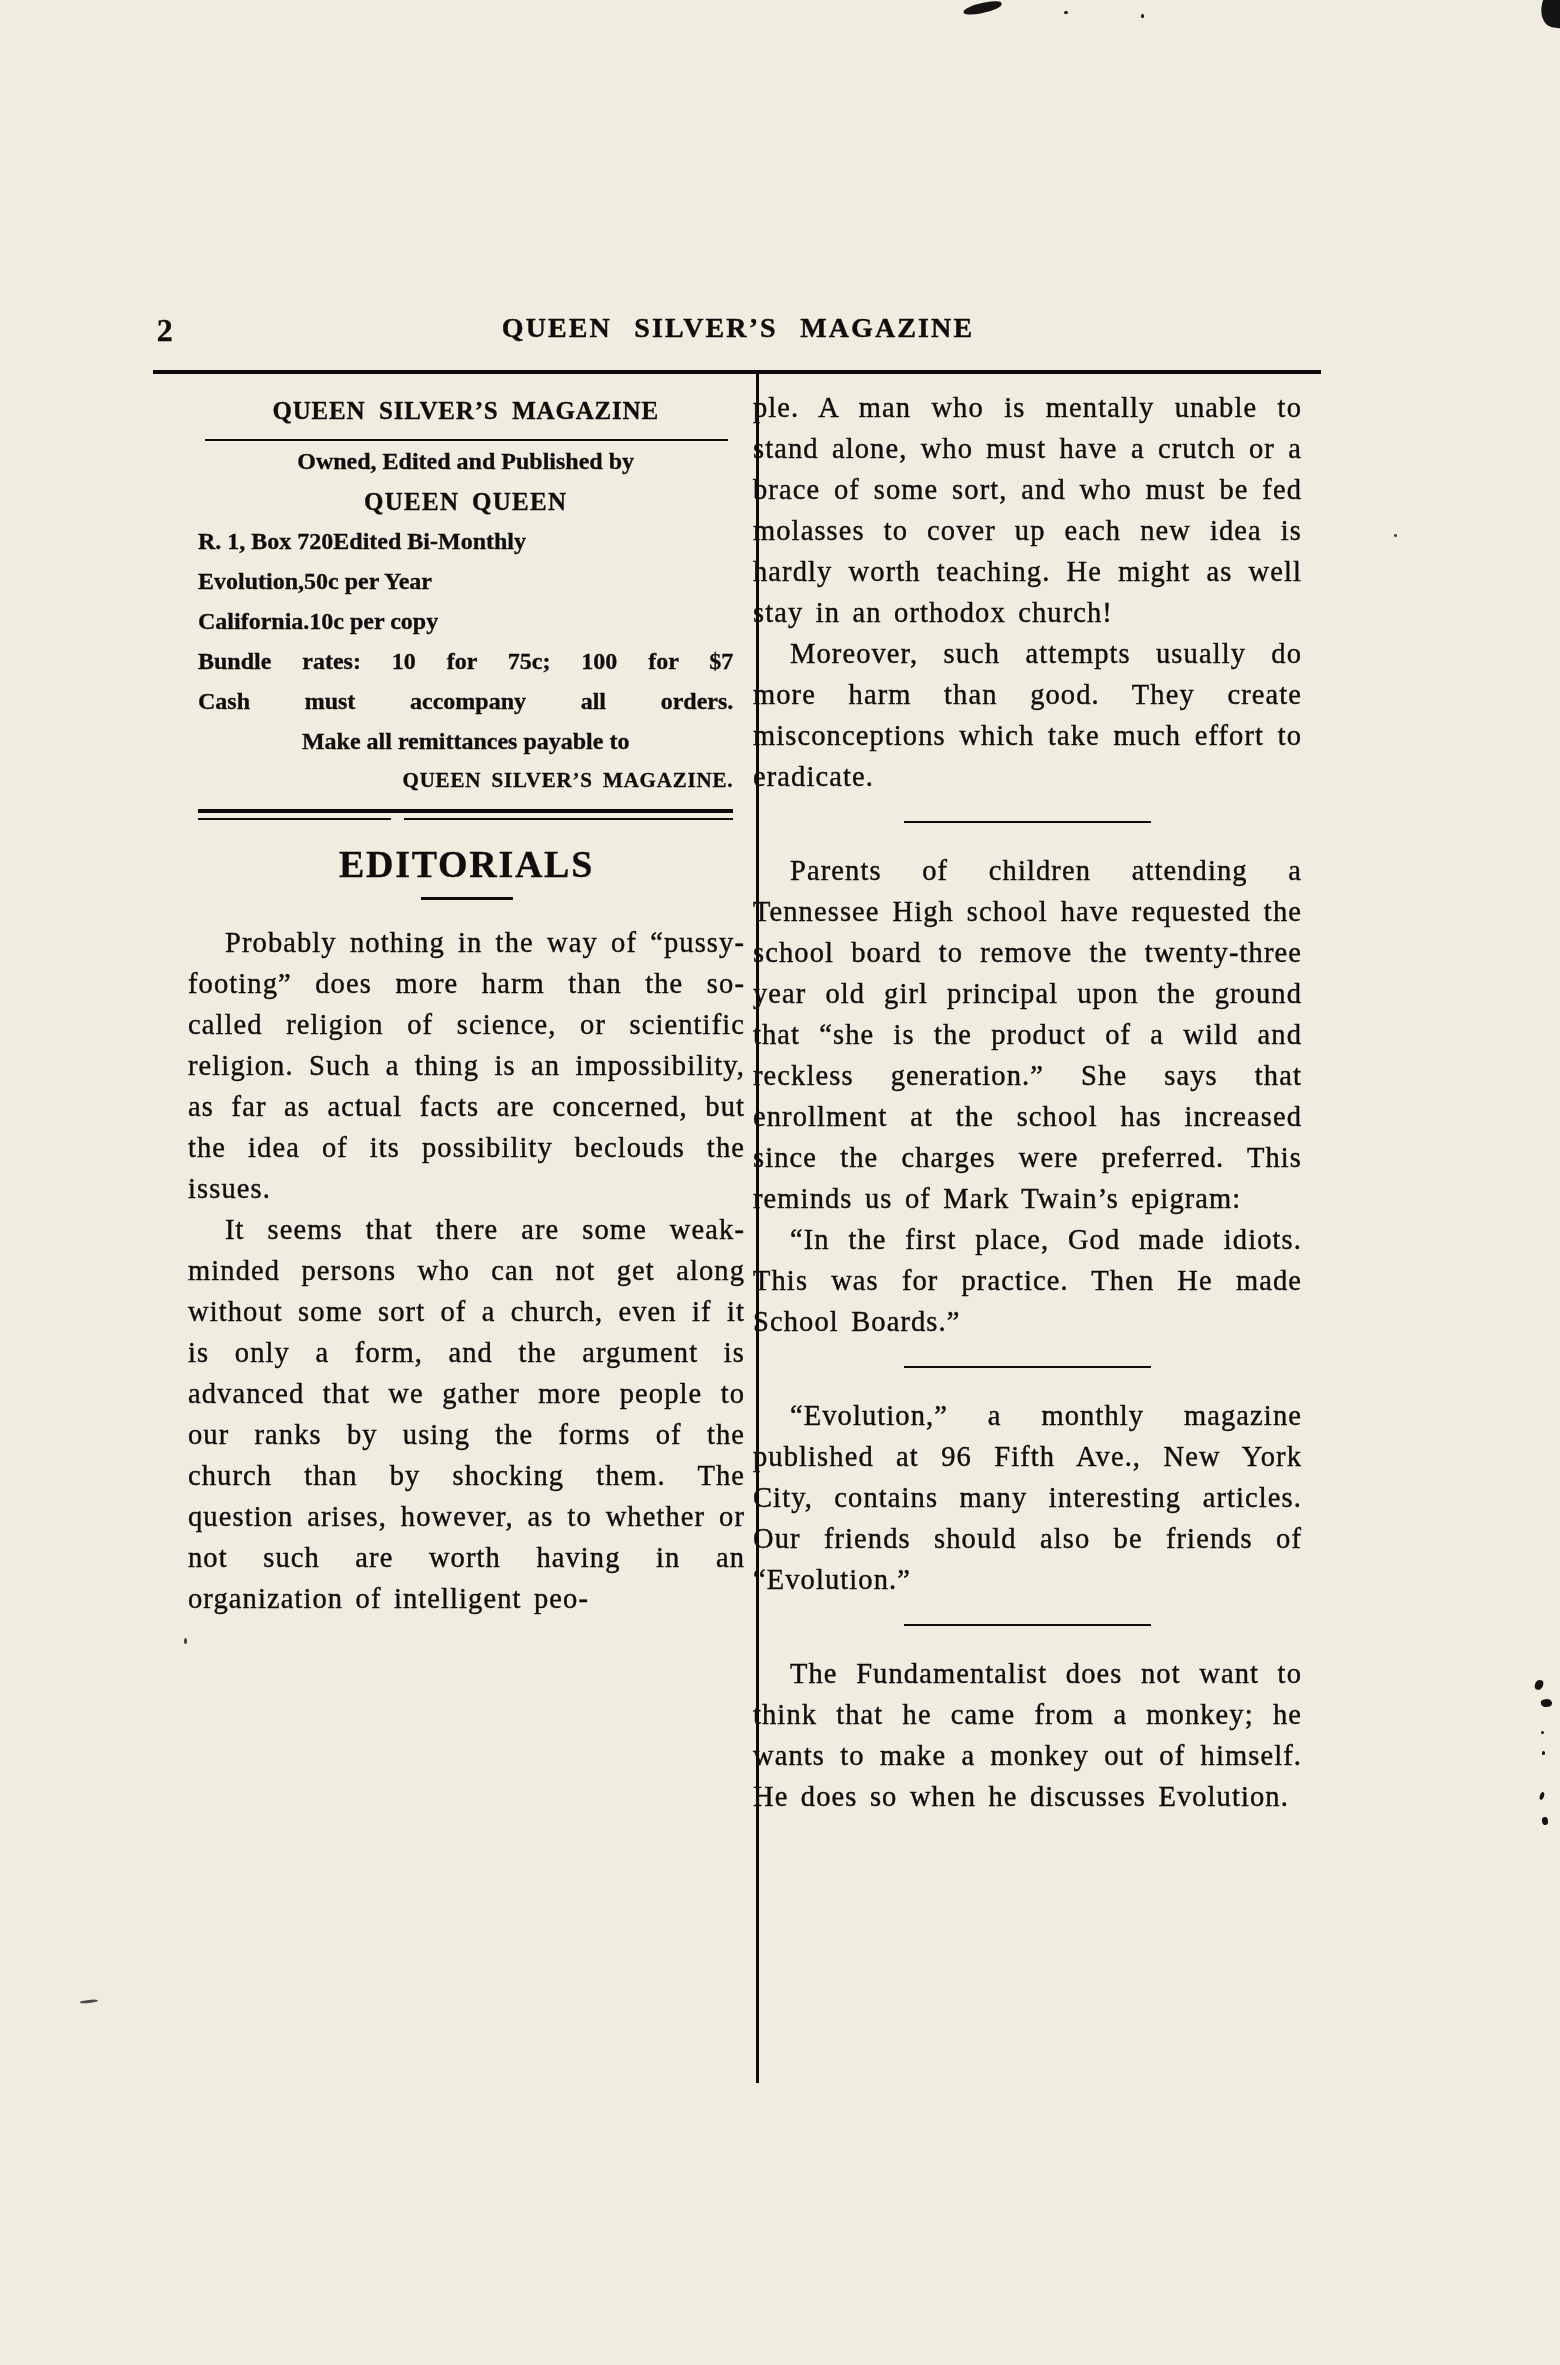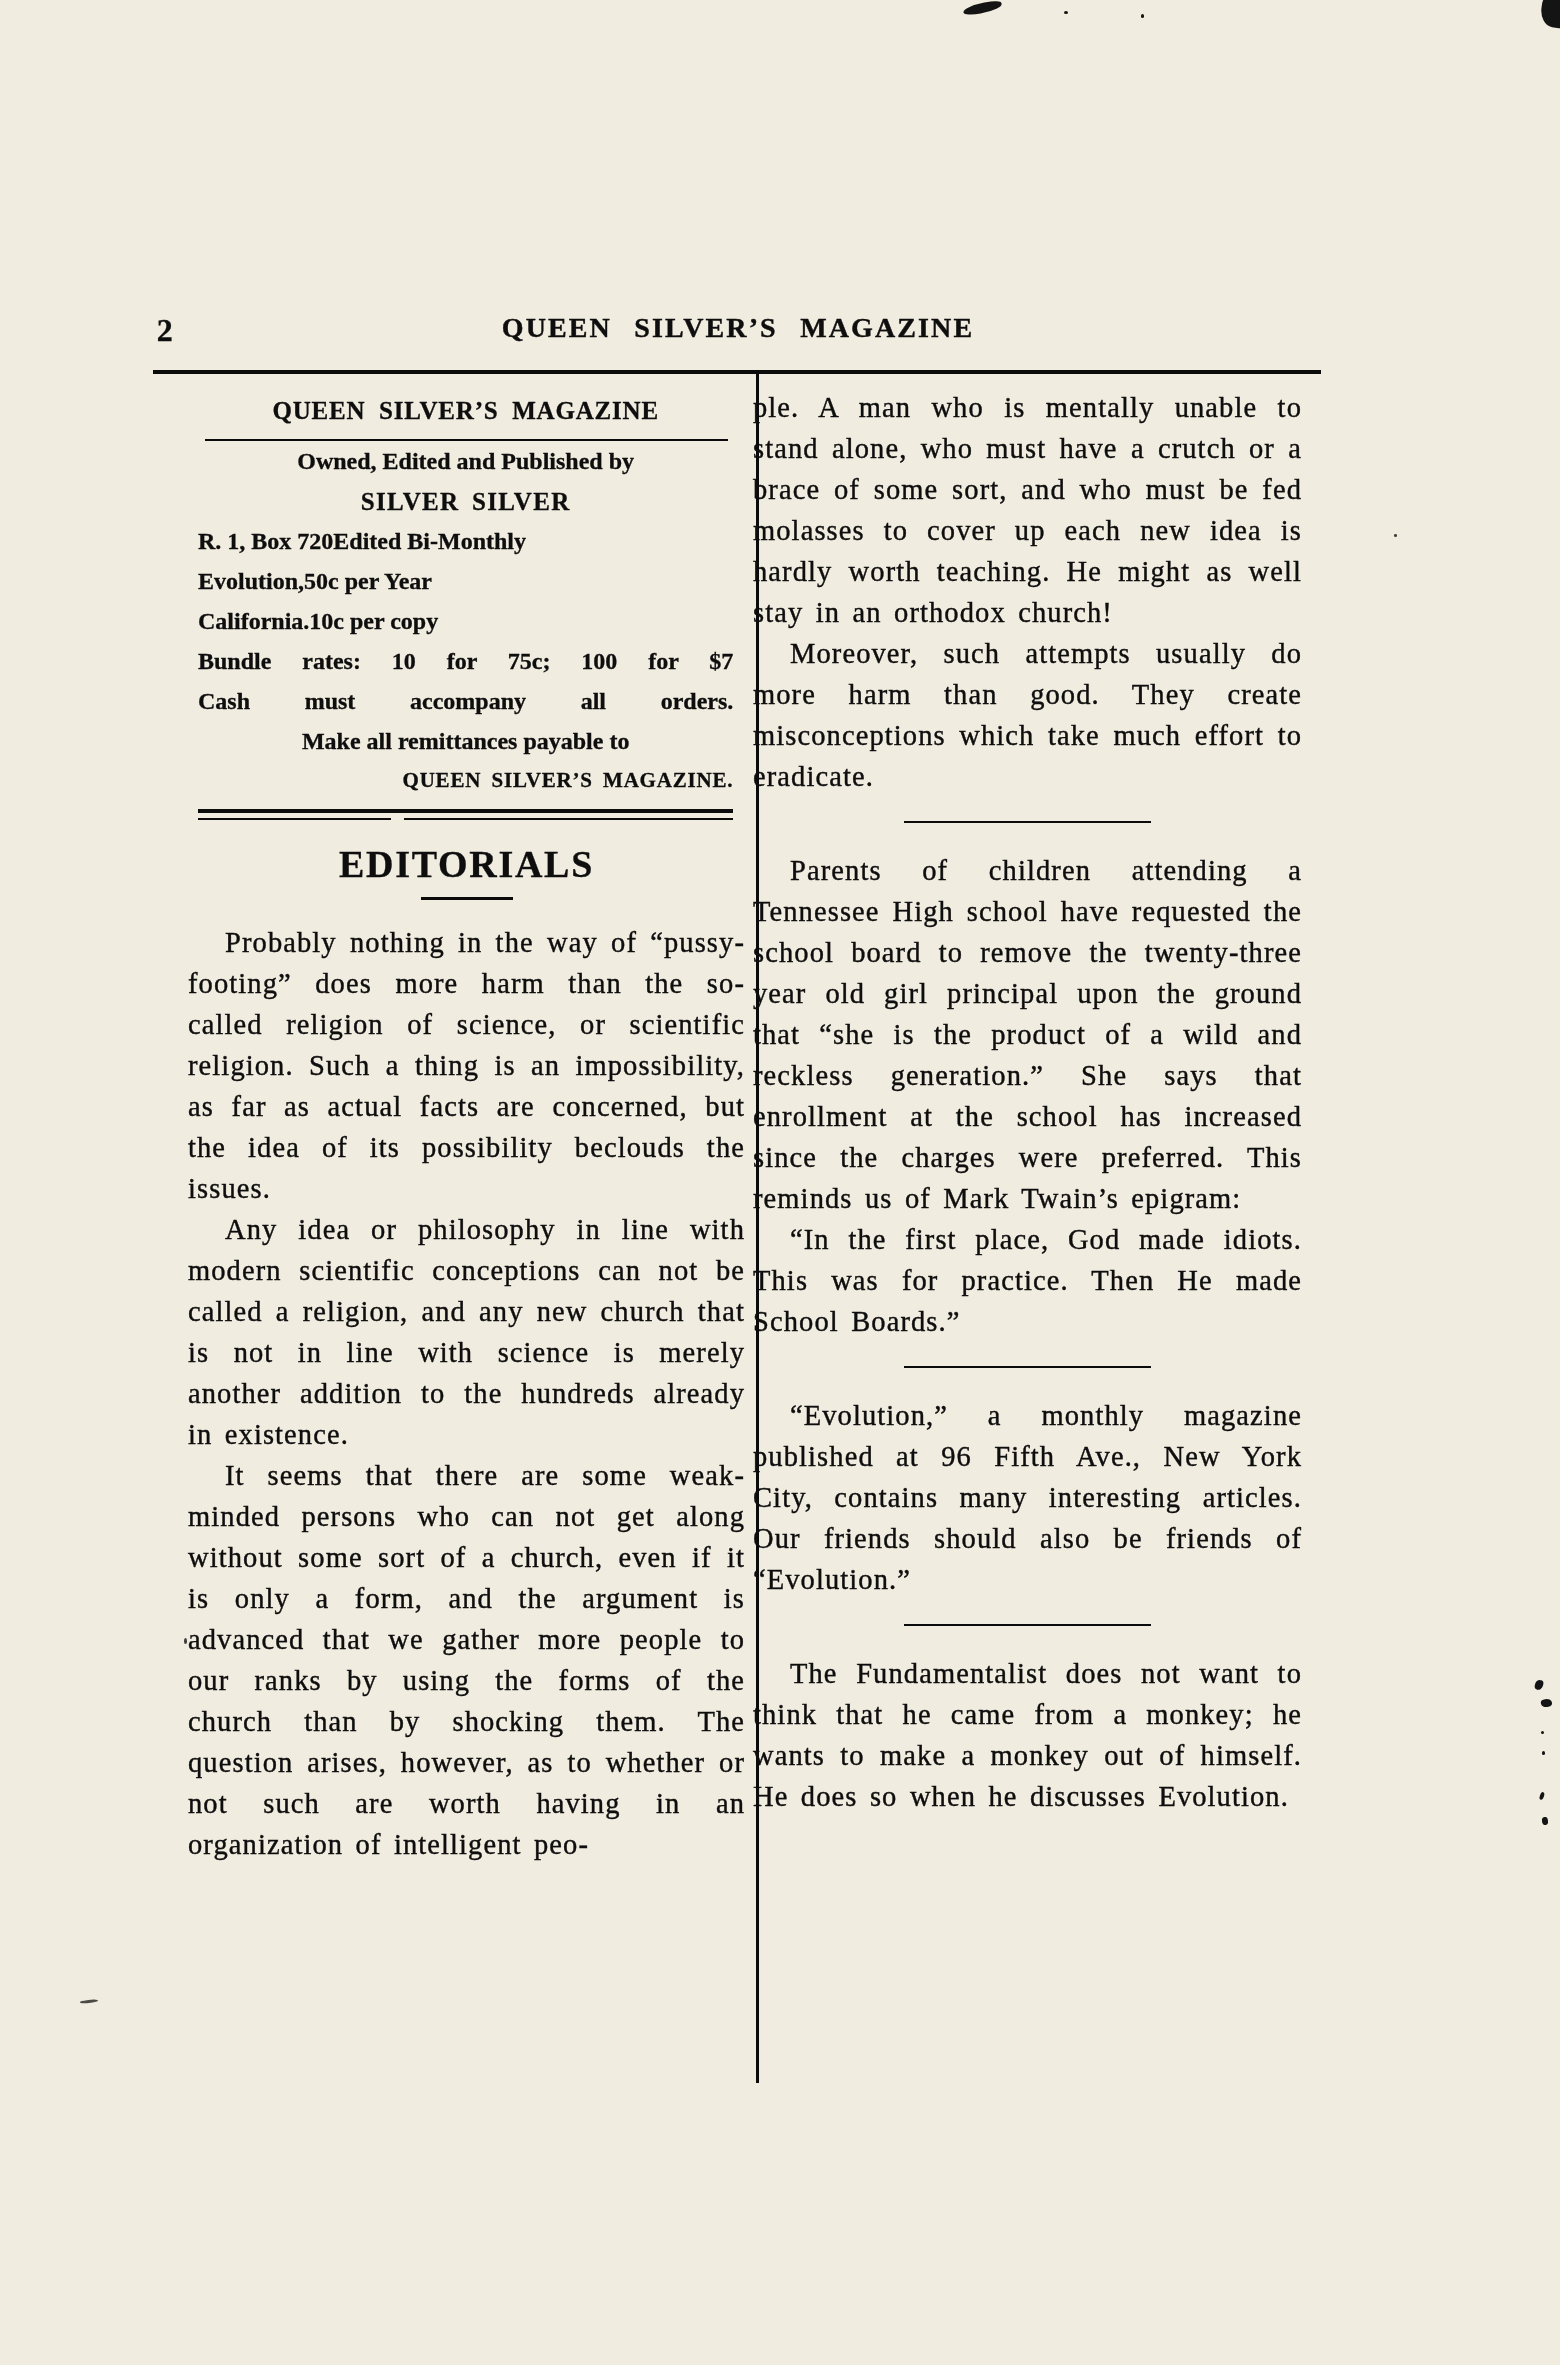--- a/index.html
+++ b/index.html
@@ -73,21 +73,21 @@
   <div class="divider"></div>
 
   <div class="columns">
 
     <div class="col-left">
 
       <div class="masthead">
         <div class="mast-title">QUEEN SILVER’S MAGAZINE</div>
         <div class="mast-rule"></div>
         <div class="mast-byline">Owned, Edited and Published by</div>
-        <div class="mast-owner">SILVER SILVER</div>
+        <div class="mast-owner">QUEEN QUEEN</div>
         <div class="mast-row">
           <span>R. 1, Box 720</span>
           <span>Edited Bi-Monthly</span>
         </div>
         <div class="mast-row">
           <span>Evolution,</span>
           <span>50c per Year</span>
         </div>
         <div class="mast-row">
           <span>California.</span>
@@ -101,21 +101,20 @@
           <div class="r1"></div>
           <div class="r2"></div>
         </div>
       </div>
 
       <h2 class="ed-head">EDITORIALS</h2>
       <div class="ed-rule"></div>
 
       <div id="left-paras">
           <p class="body-para indent">Probably nothing in the way of “pussy-footing” does more harm than the so-called religion of science, or scientific religion. Such a thing is an impossibility, as far as actual facts are concerned, but the idea of its possibility beclouds the issues.</p>
-          <p class="body-para indent">Any idea or philosophy in line with modern scientific conceptions can not be called a religion, and any new church that is not in line with science is merely another addition to the hundreds already in existence.</p>
           <p class="body-para indent">It seems that there are some weak-minded persons who can not get along without some sort of a church, even if it is only a form, and the argument is advanced that we gather more people to our ranks by using the forms of the church than by shocking them. The question arises, however, as to whether or not such are worth having in an organization of intelligent peo-</p>
         </div>
     </div>
 
     <div class="col-right">
       <div id="right-blocks">
           <p class="body-para">ple. A man who is mentally unable to stand alone, who must have a crutch or a brace of some sort, and who must be fed molasses to cover up each new idea is hardly worth teaching. He might as well stay in an orthodox church!</p>
           <p class="body-para indent">Moreover, such attempts usually do more harm than good. They create misconceptions which take much effort to eradicate.</p>
           <div class="sep-rule"></div>
           <p class="body-para indent">Parents of children attending a Tennessee High school have requested the school board to remove the twenty-three year old girl principal upon the ground that “she is the product of a wild and reckless generation.” She says that enrollment at the school has increased since the charges were preferred. This reminds us of Mark Twain’s epigram:</p>

